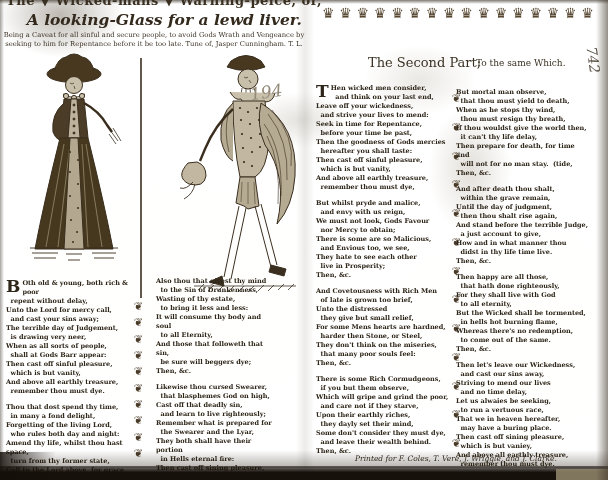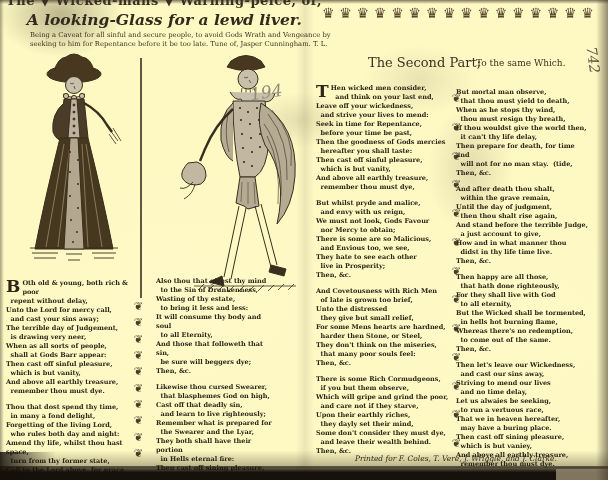--- a/index.html
+++ b/index.html
@@ -1,18 +1,18 @@
 <!DOCTYPE html>
 <html><head>
 <meta charset="utf-8">
 <style>
   html,body{margin:0;padding:0;background:#777;}
   .page{
     position:relative;width:608px;height:480px;overflow:hidden;
-    background:#fef9c3;
+    background:#ffffff;
     font-family:"DejaVu Serif","Liberation Serif",serif;
     color:#2c2418;
   }
   .abs{position:absolute;}
   
   .stains{left:0;top:0;width:608px;height:480px;pointer-events:none;
     background:
       radial-gradient(ellipse 90px 60px at 60px 15px, rgba(85,74,56,.38), transparent 70%),
       radial-gradient(ellipse 60px 90px at 470px 170px, rgba(125,110,84,.22), transparent 70%),
       radial-gradient(ellipse 80px 50px at 420px 80px, rgba(125,110,84,.16), transparent 70%),
@@ -24,21 +24,21 @@
   .edge-left{left:0;top:0;width:4px;height:480px;background:linear-gradient(to right,rgba(60,52,40,.45),rgba(60,52,40,0));}
   .edge-right{left:596px;top:0;width:12px;height:480px;background:linear-gradient(to right,rgba(60,50,38,0),rgba(60,50,38,.55));}
   .gutter{left:296px;top:0;width:18px;height:480px;background:linear-gradient(to right,rgba(70,60,45,0),rgba(70,60,45,.10),rgba(70,60,45,0));}
   .bottom-shade{left:0;top:450px;width:608px;height:18px;background:linear-gradient(to bottom,rgba(40,30,18,0),rgba(40,30,18,.35));}
   .bottom-band{left:0;top:466px;width:608px;height:14px;background:linear-gradient(to bottom,rgba(23,17,11,.55),#17110b 45%);}
   .bl-corner{left:0;top:452px;width:70px;height:28px;background:linear-gradient(100deg,rgba(20,14,9,.85),rgba(20,14,9,0) 75%);}
   .br-curl{left:556px;top:469px;width:52px;height:11px;background:#93876c;opacity:.85;}
   
   .title1{left:6px;top:-7px;width:296px;text-align:center;font-size:13px;font-weight:bold;letter-spacing:.5px;color:#3a3022;white-space:nowrap;}
   .title2{left:6px;top:10px;width:296px;text-align:right;font-size:15.5px;font-style:italic;font-weight:bold;color:#332a1d;}
-  .subtitle{left:2px;top:31px;width:304px;text-align:left;font-size:6.8px;line-height:8.6px;white-space:pre-line;color:#3a3123;padding-left:28px;}
+  .subtitle{left:2px;top:31px;width:304px;text-align:center;font-size:6.8px;line-height:8.6px;white-space:pre-line;color:#3a3123;}
   
   .col{font-size:6.5px;line-height:9px;font-weight:bold;color:#2e2619;}
   .stanza{white-space:pre-wrap;margin:0 0 7px 0;}
   .dropcap{float:left;font-size:17px;line-height:15px;font-weight:bold;margin-right:2px;color:#2e2619;}
   .col1{left:6px;top:279px;width:130px;}
   .col2{left:156px;top:277px;width:116px;}
   .col3{left:316px;top:84px;width:140px;}
   .col4{left:456px;top:88px;width:134px;}
   
   .orn-row{left:322px;top:5px;width:272px;display:flex;justify-content:space-between;font-size:14px;color:#55452e;font-family:"DejaVu Sans",sans-serif;}

